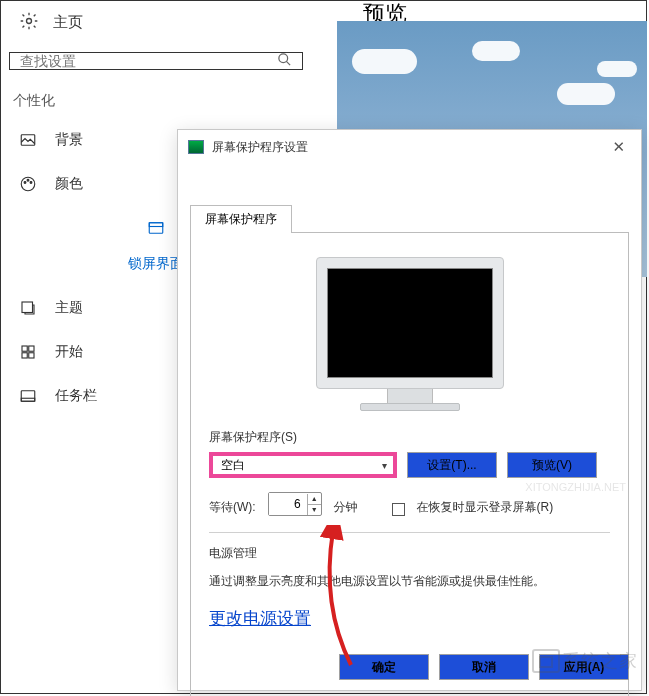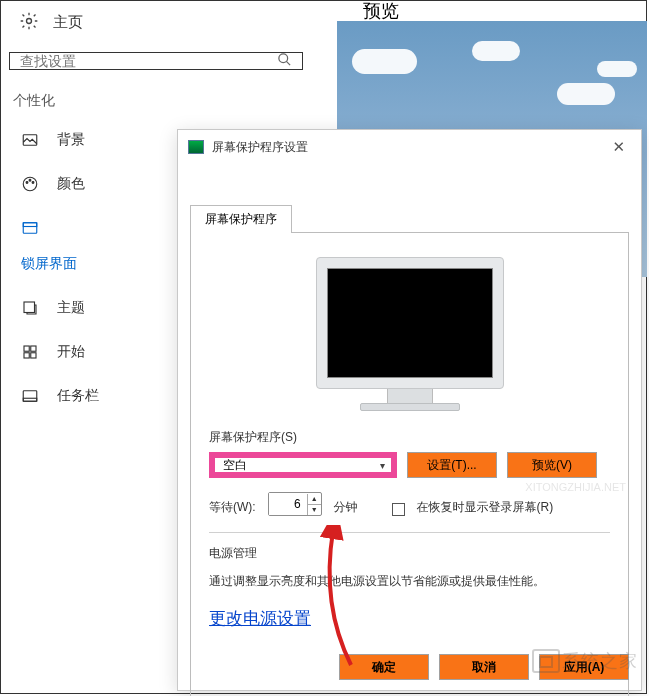--- a/index.html
+++ b/index.html
@@ -10,27 +10,27 @@
     .sidebar { position: absolute; left: 0; top: 0; width: 310px; height: 100%; background: #fff; padding: 0; }
     .home-row { display: flex; align-items: center; padding: 10px 18px; gap: 14px; font-size: 15px; color: #333; }
     .gear-icon svg { width: 20px; height: 20px; }
     
     .search-box { margin: 8px 8px 0 8px; border: 1px solid #333; height: 18px; display: flex; align-items: center; padding: 2px 10px; }
     .search-input { border: none; outline: none; flex: 1; font-size: 14px; color: #666; background: transparent; }
     .search-icon { color: #666; font-size: 14px; }
     
     .category-label { padding: 22px 12px 8px 12px; font-size: 14px; color: #555; }
     
-    .nav-item { display: flex; padding: 13px 0; gap: 18px; font-size: 14px; color: #333; cursor: pointer; margin-left: 20px; }
+    .nav-item { display: flex; align-items: center; padding: 13px 18px; gap: 18px; font-size: 14px; color: #333; cursor: pointer; }
     .nav-item.active { color: #0066cc; flex-direction: column; }
     .nav-item.active .nav-icon svg { stroke: #0066cc; fill: none; }
     .nav-icon { width: 18px; height: 18px; display: flex; align-items: center; justify-content: center; }
     .nav-icon svg { width: 18px; height: 18px; stroke: #333; fill: none; stroke-width: 1.5; }
     
-    .preview-title { position: absolute; left: 362px; top: -2px; font-size: 18px; font-weight: 500; color: #000; }
+    .preview-title { position: absolute; left: 362px; top: -2px; font-size: 22px; font-weight: 500; color: #000; }
     .sky-preview { position: absolute; left: 336px; top: 20px; width: 310px; height: 256px; background: linear-gradient(#6a9bc4, #8fb3d4 60%, #a8c4db); overflow: hidden; }
     .cloud { position: absolute; background: rgba(255,255,255,0.92); border-radius: 50%; }
     .c1 { width: 65px; height: 25px; top: 28px; left: 15px; border-radius: 20px; }
     .c2 { width: 48px; height: 20px; top: 20px; left: 135px; border-radius: 18px; }
     .c3 { width: 58px; height: 22px; top: 62px; left: 220px; border-radius: 18px; }
     .c4 { width: 40px; height: 16px; top: 40px; left: 260px; border-radius: 14px; }
     .c5 { width: 90px; height: 26px; top: 170px; left: 0px; border-radius: 20px; }
     .c6 { width: 85px; height: 30px; top: 192px; left: 135px; border-radius: 24px; }
 
     .dialog { position: absolute; left: 176px; top: 128px; width: 465px; height: 562px; background: #fff; border: 1px solid #c8c8c8; box-shadow: 0 4px 18px rgba(0,0,0,.15); }
@@ -46,23 +46,23 @@
     
     .monitor-wrap { display: flex; justify-content: center; padding: 6px 0 18px 0; }
     .monitor { width: 188px; }
     .monitor-frame { background: #e7e9eb; border: 1px solid #c6c8ca; border-radius: 4px; padding: 10px; }
     .monitor-screen { background: #000; width: 166px; height: 110px; border: 1px solid #888; }
     .monitor-stand { width: 46px; height: 14px; background: #dcdfe1; margin: 0 auto; border-left:1px solid #bbb; border-right:1px solid #bbb; }
     .monitor-base { width: 100px; height: 8px; background: #dadde0; margin: 0 auto; border: 1px solid #bcbfc1; border-radius: 2px; }
     
     .field-label { font-size: 12px; color: #333; margin-bottom: 6px; }
     .row { display: flex; align-items: center; gap: 10px; margin-bottom: 14px; }
-    .dropdown { flex: 0 0 188px; height: 26px; border: 6px solid #ec4899; display: flex; align-items: center; justify-content: space-between; padding: 0 6px 0 8px; font-size: 12px; background: #fff; }
+    .dropdown { flex: 0 0 188px; height: 26px; border: 4px solid #ec4899; display: flex; align-items: center; justify-content: space-between; padding: 0 6px 0 8px; font-size: 12px; background: #fff; }
     .dropdown .chev { font-size: 10px; color: #444; }
-    .btn { height: 26px; border: 1px solid #a0a0a0; background: #f97316; font-size: 12px; padding: 0 14px; display: flex; align-items: center; justify-content: center; min-width: 90px; cursor: pointer; }
+    .btn { height: 26px; border: 1px solid #a0a0a0; background: #1d4ed8; font-size: 12px; padding: 0 14px; display: flex; align-items: center; justify-content: center; min-width: 90px; cursor: pointer; }
     
     .wait-row { display: flex; align-items: flex-end; gap: 12px; font-size: 12px; color: #333; margin-bottom: 16px; }
     .spinner { display: flex; align-items: center; border: 1px solid #8d8d8d; border-radius: 2px; height: 24px; }
     .spinner input { width: 38px; border: none; text-align: right; padding-right: 6px; font-size: 12px; outline: none; height: 100%; }
     .spinner-btns { display: flex; flex-direction: column; border-left: 1px solid #aaa; }
     .spinner-btns span { font-size: 7px; line-height: 10px; padding: 0 3px; color: #333; border-bottom: 1px solid #aaa; cursor: pointer; }
     .spinner-btns span:last-child { border-bottom: none; }
     .checkbox { width: 13px; height: 13px; border: 1px solid #555; display: inline-block; }
     
     .divider { height: 1px; background: #d0d0d0; margin: 6px 0 12px 0; }

